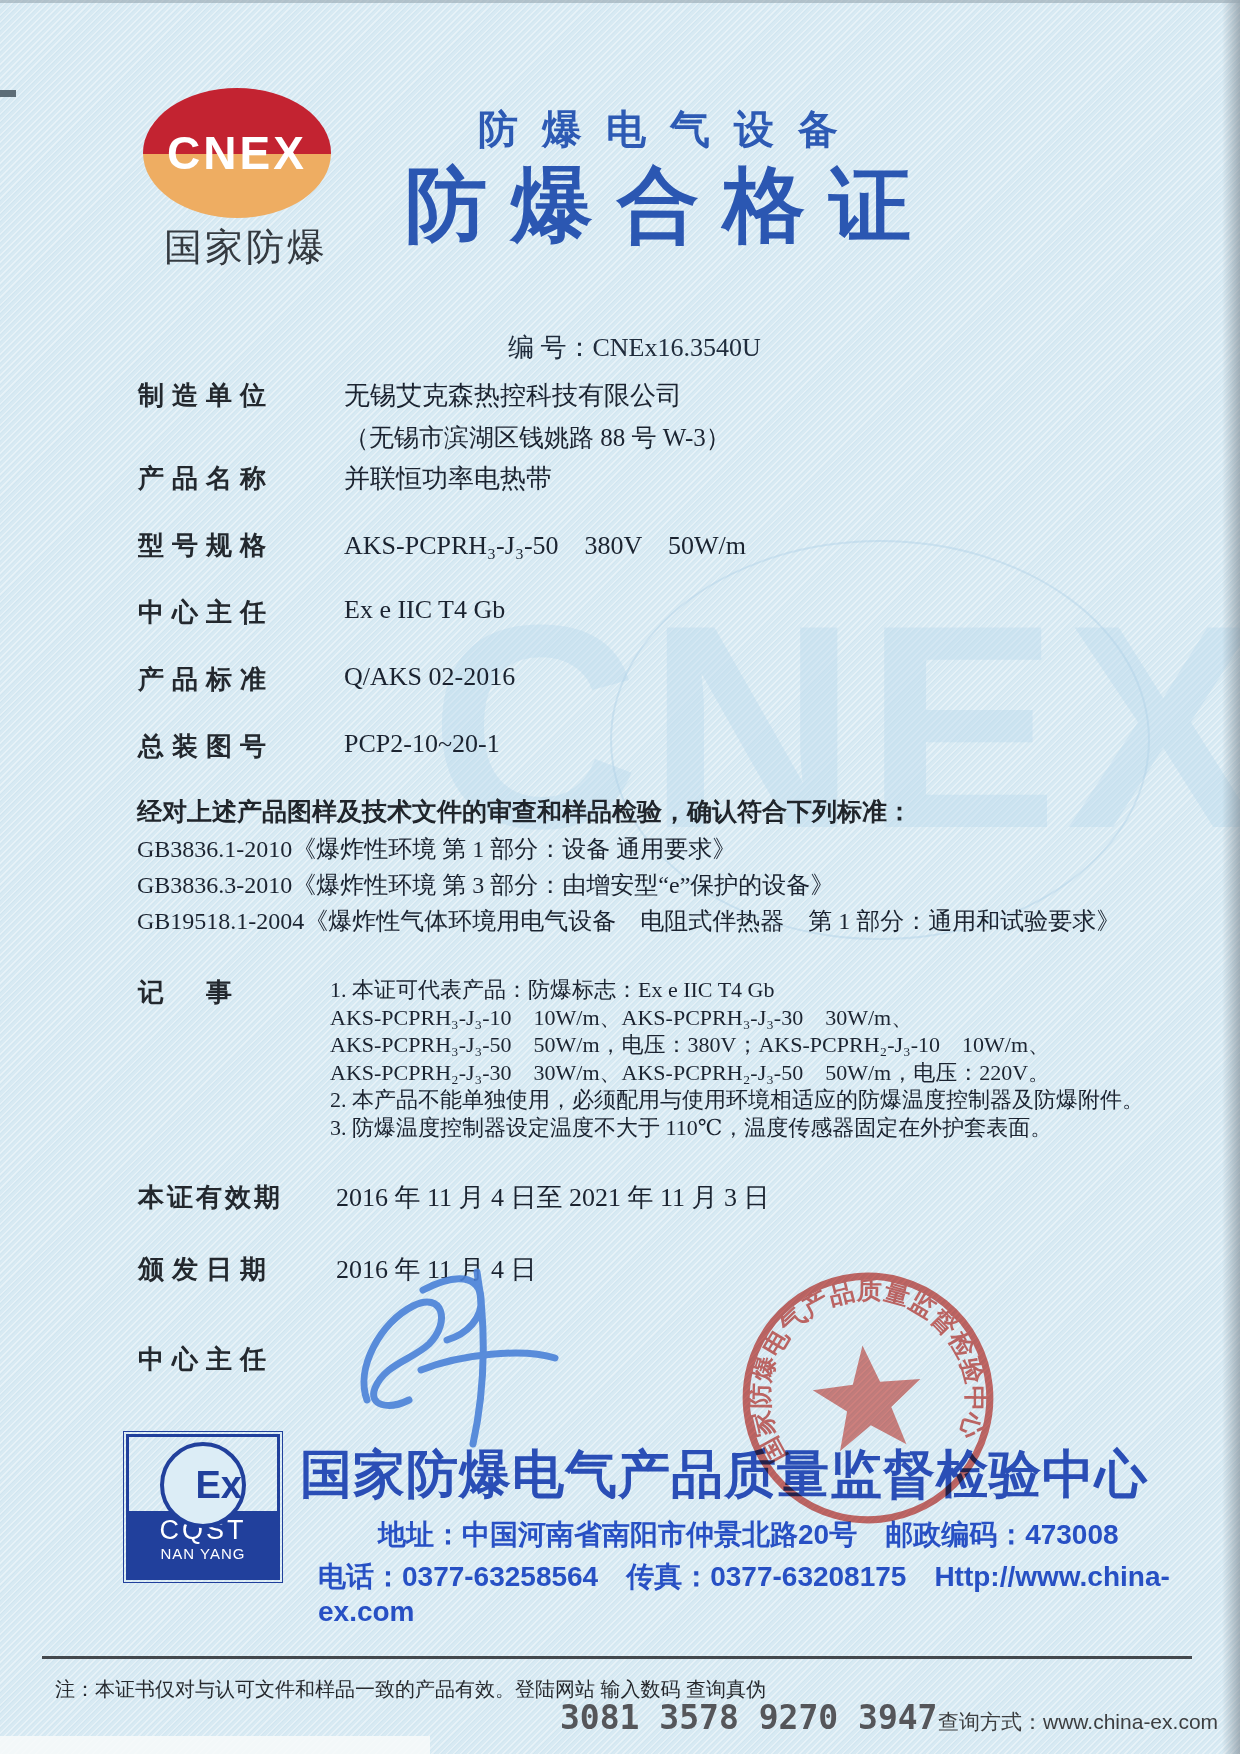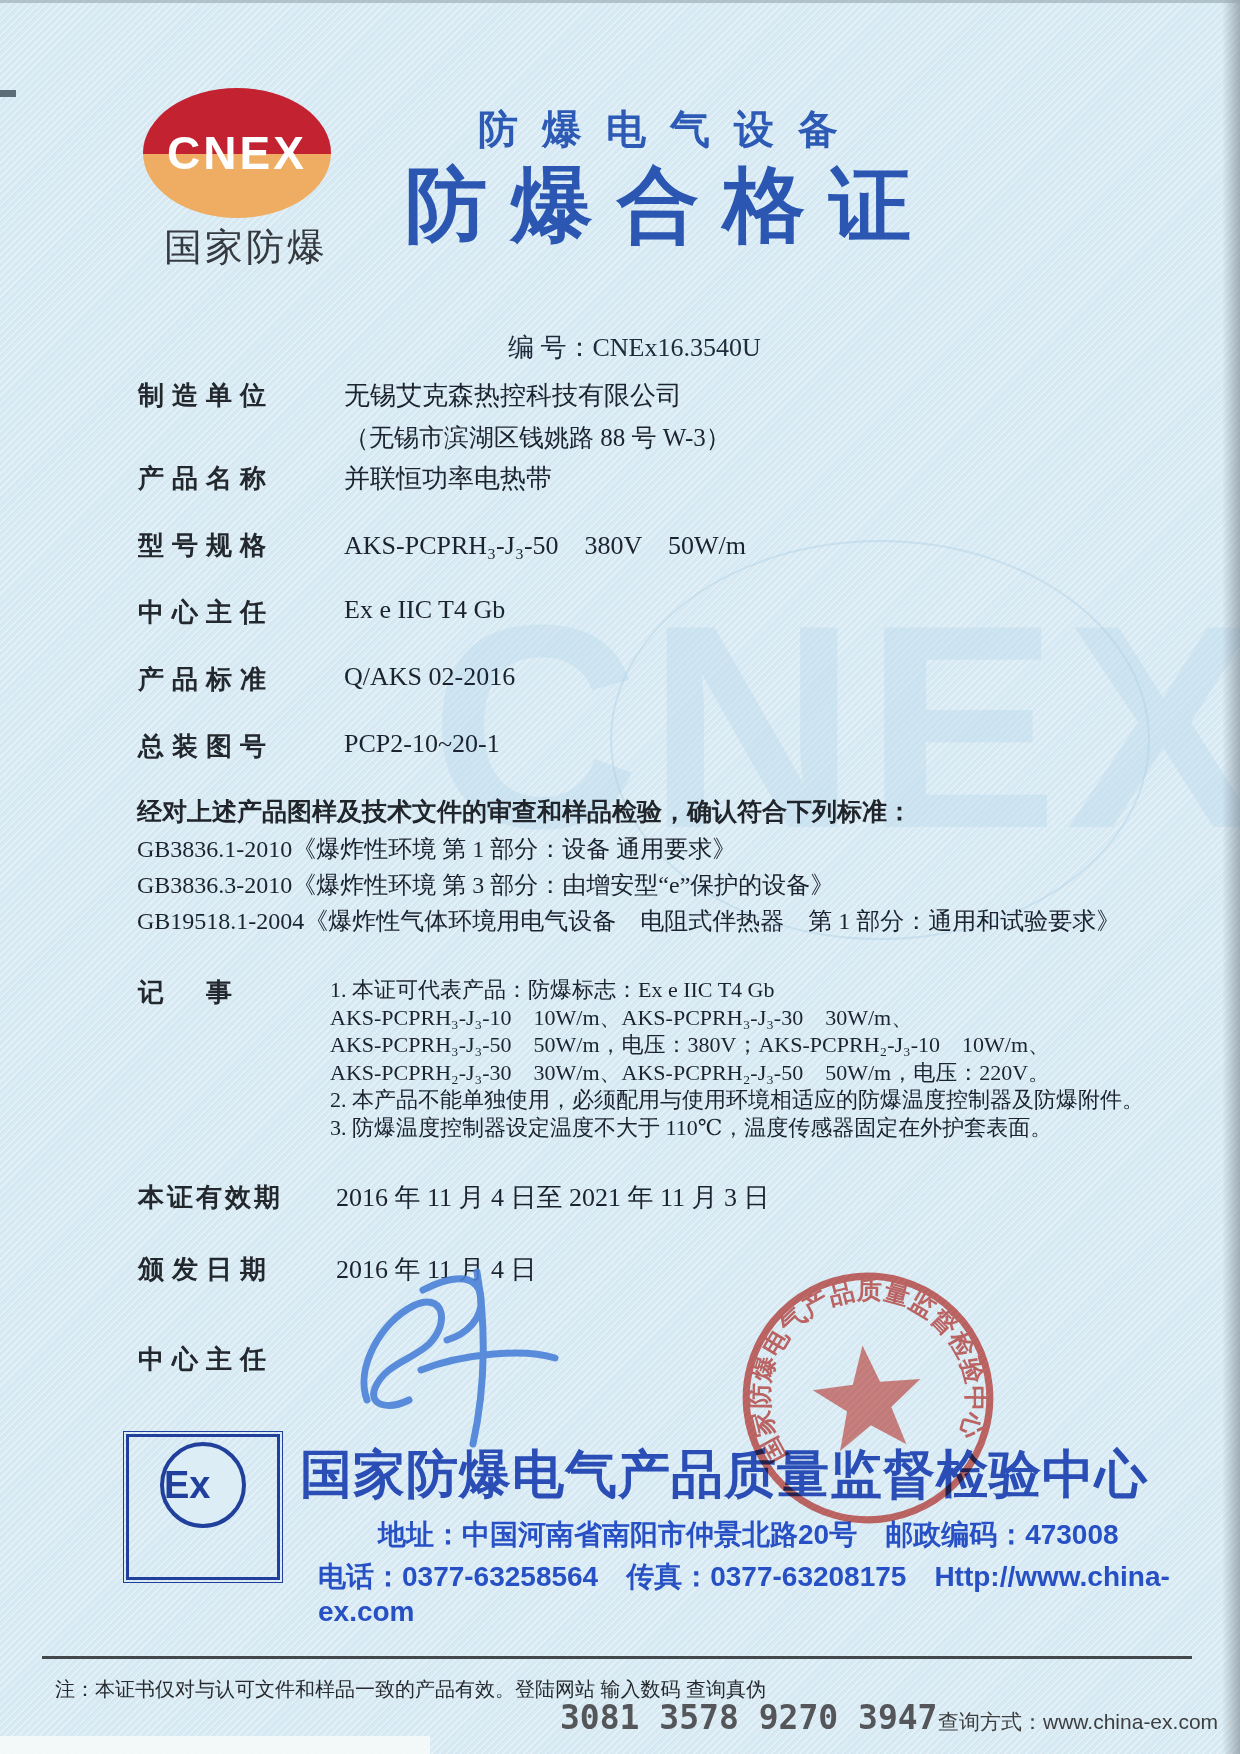--- a/index.html
+++ b/index.html
@@ -50,21 +50,21 @@
   .query { left:938px; top:1708px; font-size:21px; color:#3c3e40; }
   
   .badge { left:126px; top:1434px; width:154px; height:146px;
     border:3px solid #21409c; outline:1px solid #21409c; outline-offset:2px; z-index:2; }
   .badge-bottom { position:absolute; left:0; bottom:0; width:100%; height:66px;
     background:#21409c; text-align:center; color:#fff; padding-top:4px; }
   .badge-bottom .cqst { font-size:27px; letter-spacing:3px; line-height:30px; }
   .badge-bottom .ny { font-size:15px; letter-spacing:1px; line-height:18px; }
   .badge-circle { position:absolute; left:50%; transform:translateX(-50%); top:5px;
     width:86px; height:86px; border:4px solid #21409c; border-radius:50%;
-    background:#dcedf6; display:flex; align-items:center; justify-content:flex-start; }
+    background:#dcedf6; display:flex; align-items:center; justify-content:flex-end; }
   .badge-circle .ex { font-size:38px; font-weight:bold; color:#21409c; }
   
   .watermark { left:430px; top:560px; font-size:290px; font-weight:bold;
     color:rgba(186,216,235,.42); letter-spacing:8px; z-index:0; }
   .wm-oval { left:610px; top:540px; width:540px; height:400px; border-radius:50%;
     border:2px solid rgba(176,209,231,.45); z-index:0; }
   .stamp { left:734px; top:1264px; width:268px; height:268px; z-index:3;
     transform:rotate(-6deg); opacity:.82; mix-blend-mode:multiply; }
   .sig { left:325px; top:1248px; width:280px; height:205px; z-index:2; opacity:.9; }
   .content { position:relative; z-index:1; }
@@ -129,20 +129,24 @@
 
     <div class="abs flabel" style="top:1180px; letter-spacing:3px">本证有效期</div>
     <div class="abs fval" style="left:336px; top:1180px">2016 年 11 月 4 日至 2021 年 11 月 3 日</div>
 
     <div class="abs flabel" style="top:1252px">颁发日期</div>
     <div class="abs fval" style="left:336px; top:1252px">2016 年 11 月 4 日</div>
 
     <div class="abs flabel" style="top:1342px">中心主任</div>
 
     <div class="abs badge">
+      <div class="badge-bottom">
+        <div class="cqst">CQST</div>
+        <div class="ny">NAN YANG</div>
+      </div>
       <div class="badge-circle">
         <span class="ex">Ex</span>
       </div>
     </div>
 
     <div class="abs org-name">国家防爆电气产品质量监督检验中心</div>
     <div class="abs contact" style="left:378px; top:1516px">地址：中国河南省南阳市仲景北路20号　邮政编码：473008</div>
     <div class="abs contact" style="left:318px; top:1558px">电话：0377-63258564　传真：0377-63208175　Http://www.china-ex.com</div>
 
     <div class="abs divider"></div>

